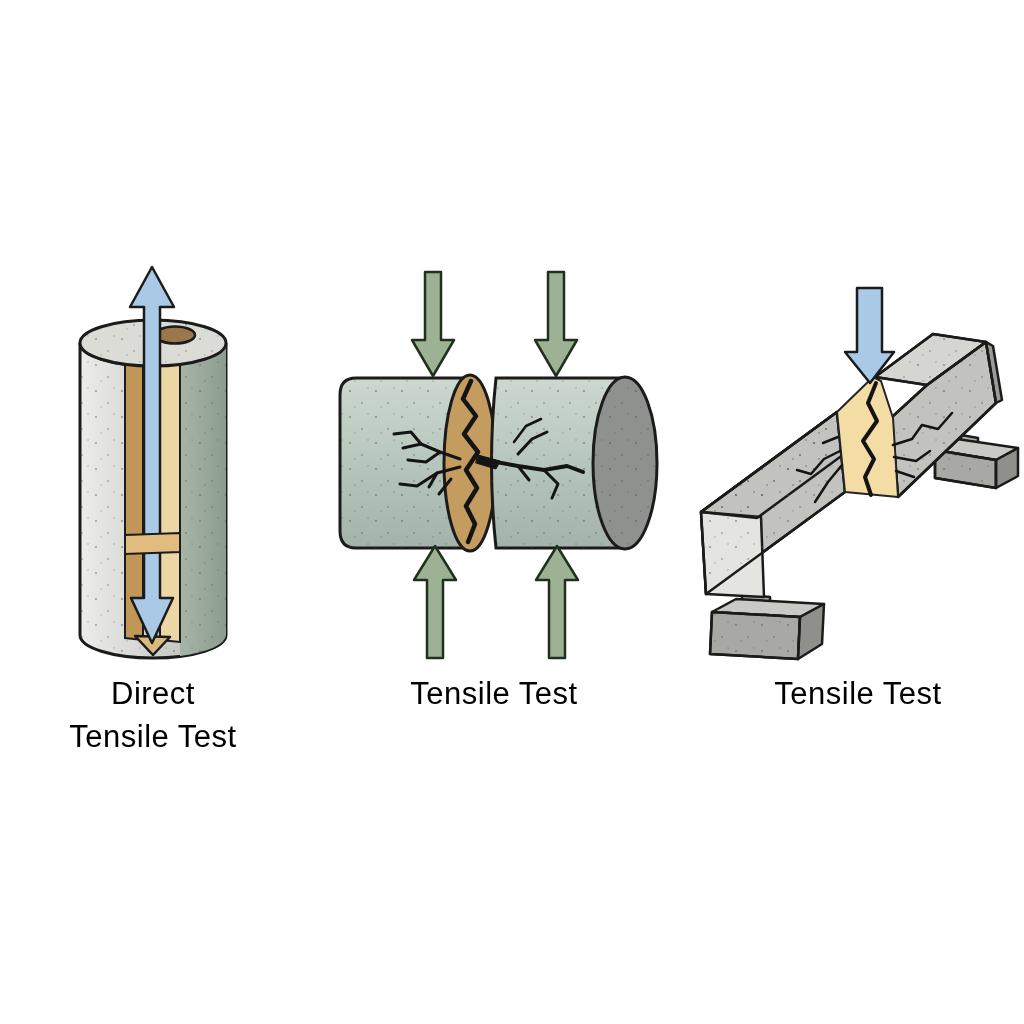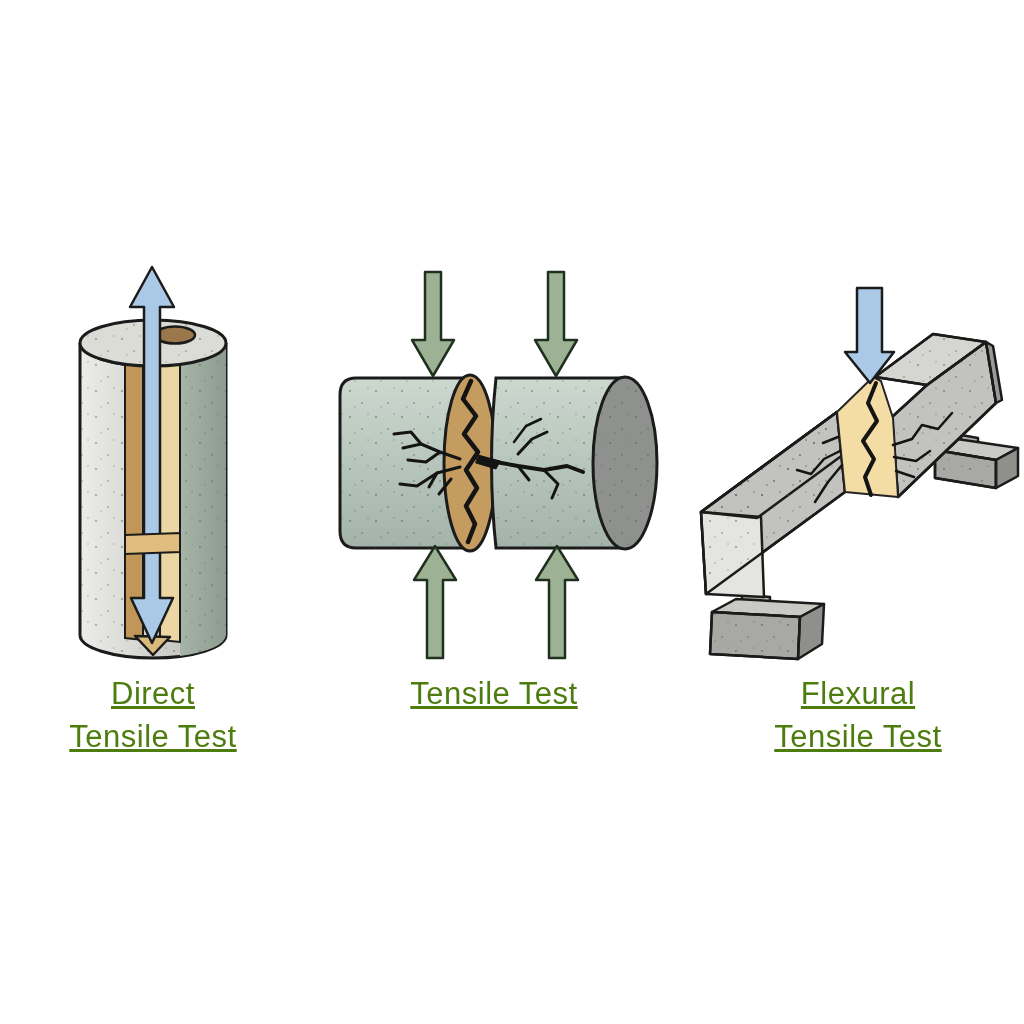--- a/index.html
+++ b/index.html
@@ -10,23 +10,22 @@
     position:relative;overflow:hidden;
   }
   .panel{position:absolute;top:255px;}
   .panel svg{display:block;}
   .caption{
     position:absolute;
     width:260px;
     text-align:center;
     font-size:31px;
     line-height:43px;
-    color:#4d7c0f;
+    color:#000000;
     letter-spacing:0.5px;
-    text-decoration:underline;
   }
   #cap1{left:23px;top:672px;}
   #cap2{left:364px;top:672px;}
   #cap3{left:728px;top:672px;}
   #panel1{left:40px;}
   #panel2{left:320px;}
   #panel3{left:680px;}
 </style>
 </head>
 <body>
@@ -192,17 +191,16 @@
   </div>
 
   <div class="caption" id="cap1">
     <div>Direct</div>
     <div>Tensile Test</div>
   </div>
   <div class="caption" id="cap2">
     <div>Tensile Test</div>
   </div>
   <div class="caption" id="cap3">
-    <div>Flexural</div>
     <div>Tensile Test</div>
   </div>
 
 </div>
 
 </body></html>

